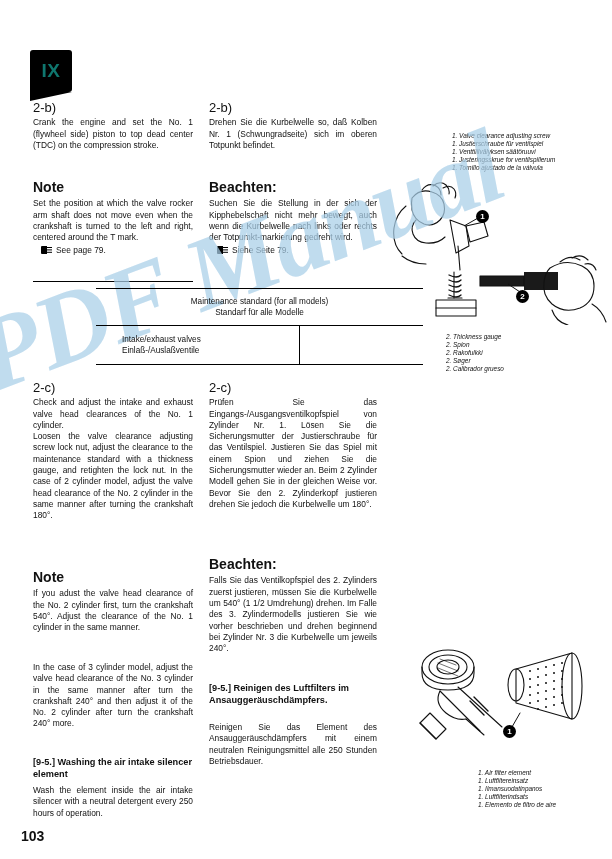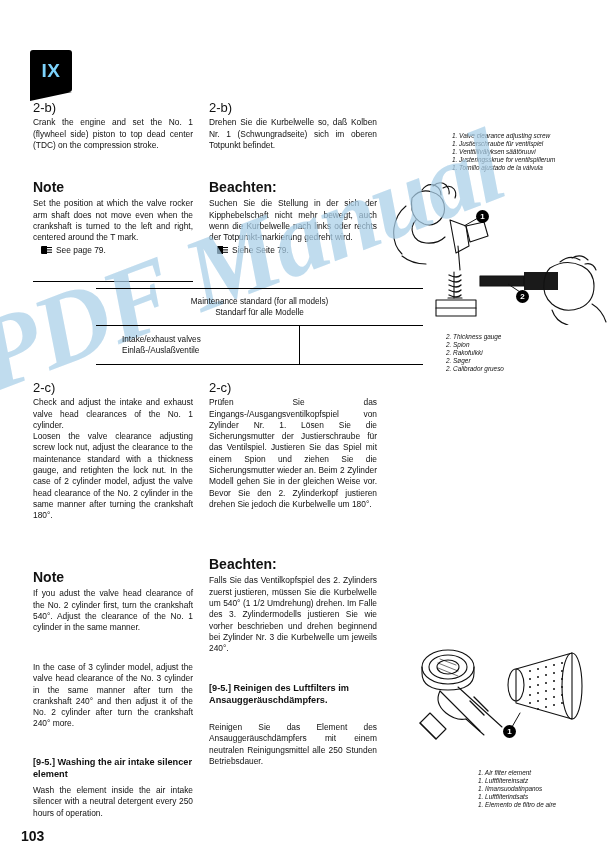--- a/index.html
+++ b/index.html
@@ -31,21 +31,21 @@
     pointer-events:none;
     z-index:5;
     font-family:"Liberation Serif","DejaVu Serif",serif;
   }
 
   
   .chapter-tab{
     position:absolute;left:30px;top:50px;
     width:42px;height:42px;
     background:#000;
-    color:#7dd3fc;
+    color:#0f766e;
     border-radius:3px 3px 3px 0;
     display:flex;align-items:center;justify-content:center;
     font-weight:bold;font-size:19px;
     letter-spacing:.5px;
     z-index:6;
   }
   .chapter-tab::after{
     content:"";position:absolute;left:0;bottom:-9px;
     border-left:42px solid #000;
     border-bottom:9px solid transparent;

